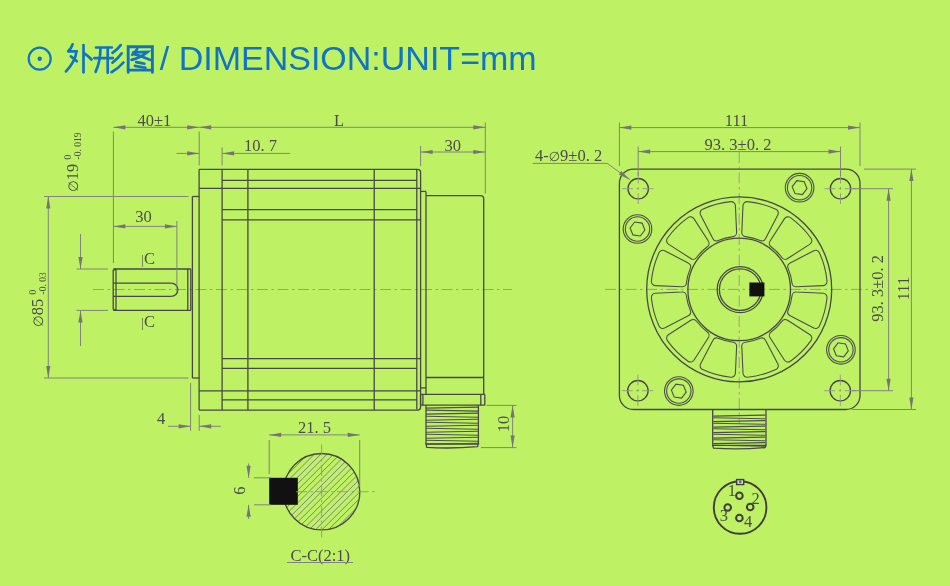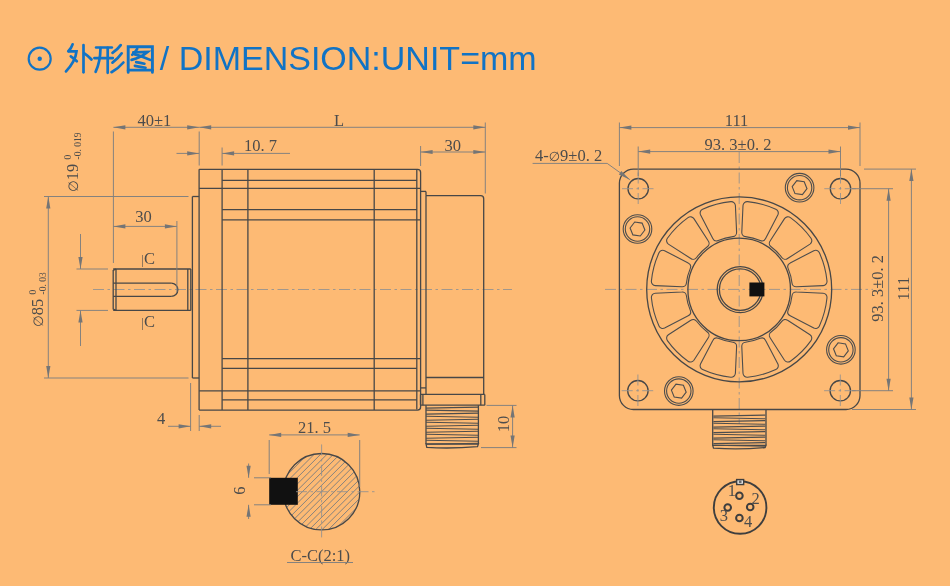--- a/index.html
+++ b/index.html
@@ -1,16 +1,16 @@
 <!DOCTYPE html>
 <html><head>
 <meta charset="utf-8">
 <style>
 html,body{margin:0;padding:0;background:#ffffff;}
-#page{position:relative;width:950px;height:586px;background:#fdba74;overflow:hidden;}
+#page{position:relative;width:950px;height:586px;background:#bef264;overflow:hidden;}
 svg{position:absolute;top:0;left:0;}
 .obj{stroke:#474747;stroke-width:1.3;fill:none;}
 .obj2{stroke:#4d4d4d;stroke-width:1.1;fill:none;}
 .thin{stroke:#7e7e7e;stroke-width:0.95;fill:none;}
 .cl{stroke:#909090;stroke-width:0.85;fill:none;stroke-dasharray:11 3.5 2.5 3.5;}
 .arr{fill:#757575;stroke:none;}
 .dt{font-family:"Liberation Serif",serif;font-size:16.5px;fill:#4c4c4c;}
 .dts{font-family:"Liberation Serif",serif;font-size:9.5px;fill:#4c4c4c;}
 .title{font-family:"Liberation Sans",sans-serif;font-size:34px;fill:#1173c5;}
 </style>

